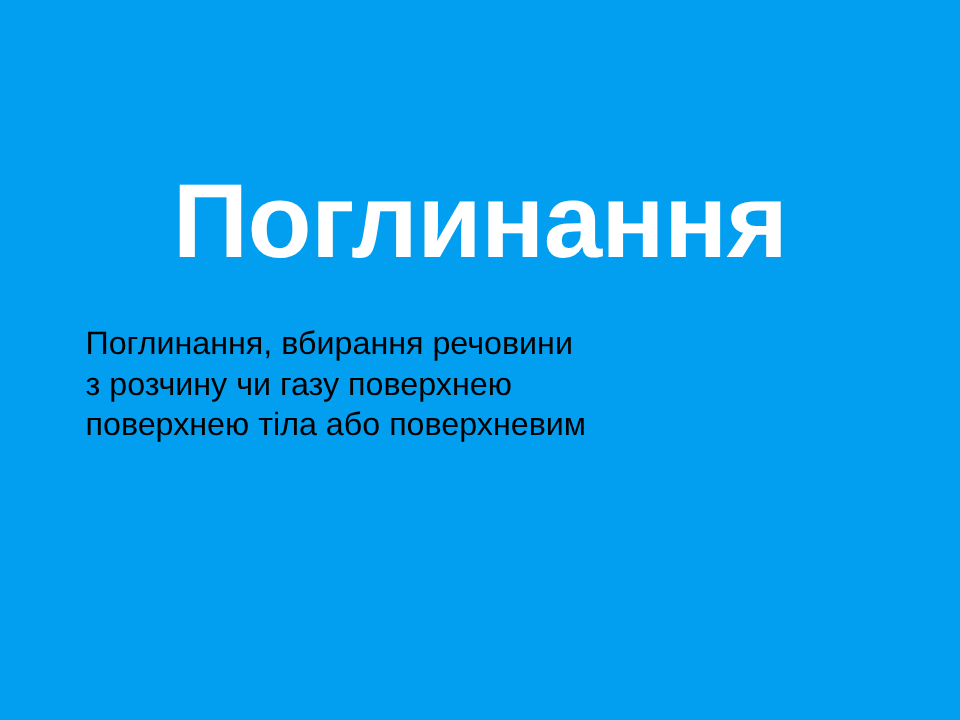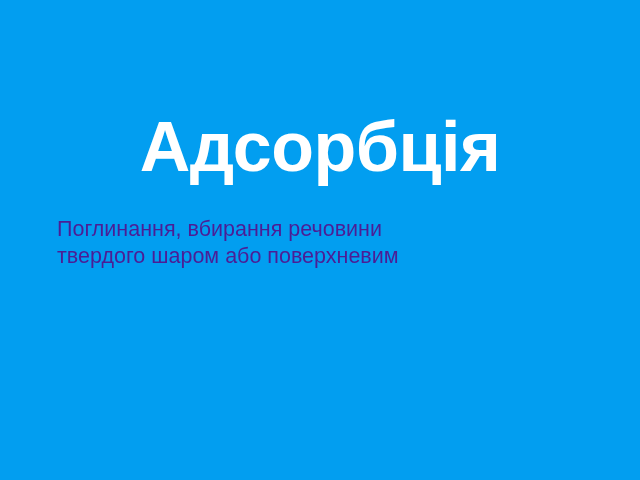--- a/index.html
+++ b/index.html
@@ -35,33 +35,34 @@
     white-space: nowrap;
   }
   .slide-body {
     position: absolute;
     left: 57px;
     top: 216px;
     width: 470px;
     font-size: 21.5px;
     line-height: 27px;
     font-weight: 400;
-    color: #4c1d95;
+    color: #000000;
     text-align: left;
   }
   .slide-body .body-line {
     display: block;
     white-space: nowrap;
   }
 </style>
 </head>
 <body>
 
 <div class="slide">
 
-  <h1 class="slide-title">Адсорбція</h1>
+  <h1 class="slide-title">Поглинання</h1>
 
   <div class="slide-body">
     <span class="body-line">Поглинання, вбирання речовини</span>
-    <span class="body-line">твердого шаром або поверхневим</span>
+    <span class="body-line">з розчину чи газу поверхнею</span>
+    <span class="body-line">поверхнею тіла або поверхневим</span>
   </div>
 
 </div>
 
 </body></html>

